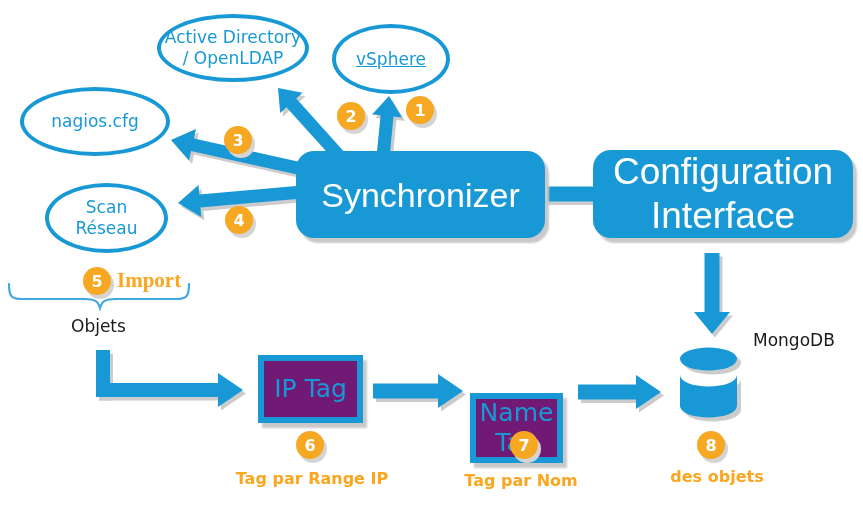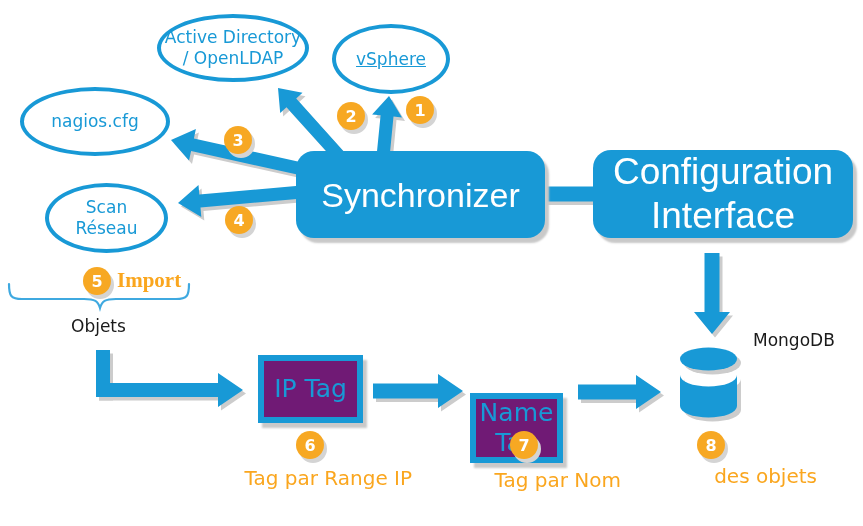--- a/index.html
+++ b/index.html
@@ -28,22 +28,22 @@
     background:#701a75;border:6px solid var(--blue);color:var(--blue);
     font-size:25px;line-height:30px;box-shadow:4px 5px 2px #c9c9c9;
   }
   .badge{
     position:absolute;z-index:3;width:28px;height:28px;border-radius:50%;
     background:var(--orange);color:#fff;font-weight:bold;font-size:16px;
     display:flex;align-items:center;justify-content:center;
     box-shadow:3px 4px 0 #d4d4d4;
   }
   .olabel{
-    position:absolute;z-index:2;color:var(--label-orange);font-weight:normal;
-    font-size:20px;line-height:25px;text-align:right;width:200px;
+    position:absolute;z-index:2;color:var(--label-orange);font-weight:bold;
+    font-size:16px;line-height:25px;text-align:center;width:200px;
   }
   .import-label{
     position:absolute;z-index:2;color:var(--label-orange);font-weight:bold;
     font-size:21px;
   }
   .dark-label{position:absolute;z-index:2;color:#1a1a1a;font-size:17px;}
 </style>
 </head>
 <body>
 

